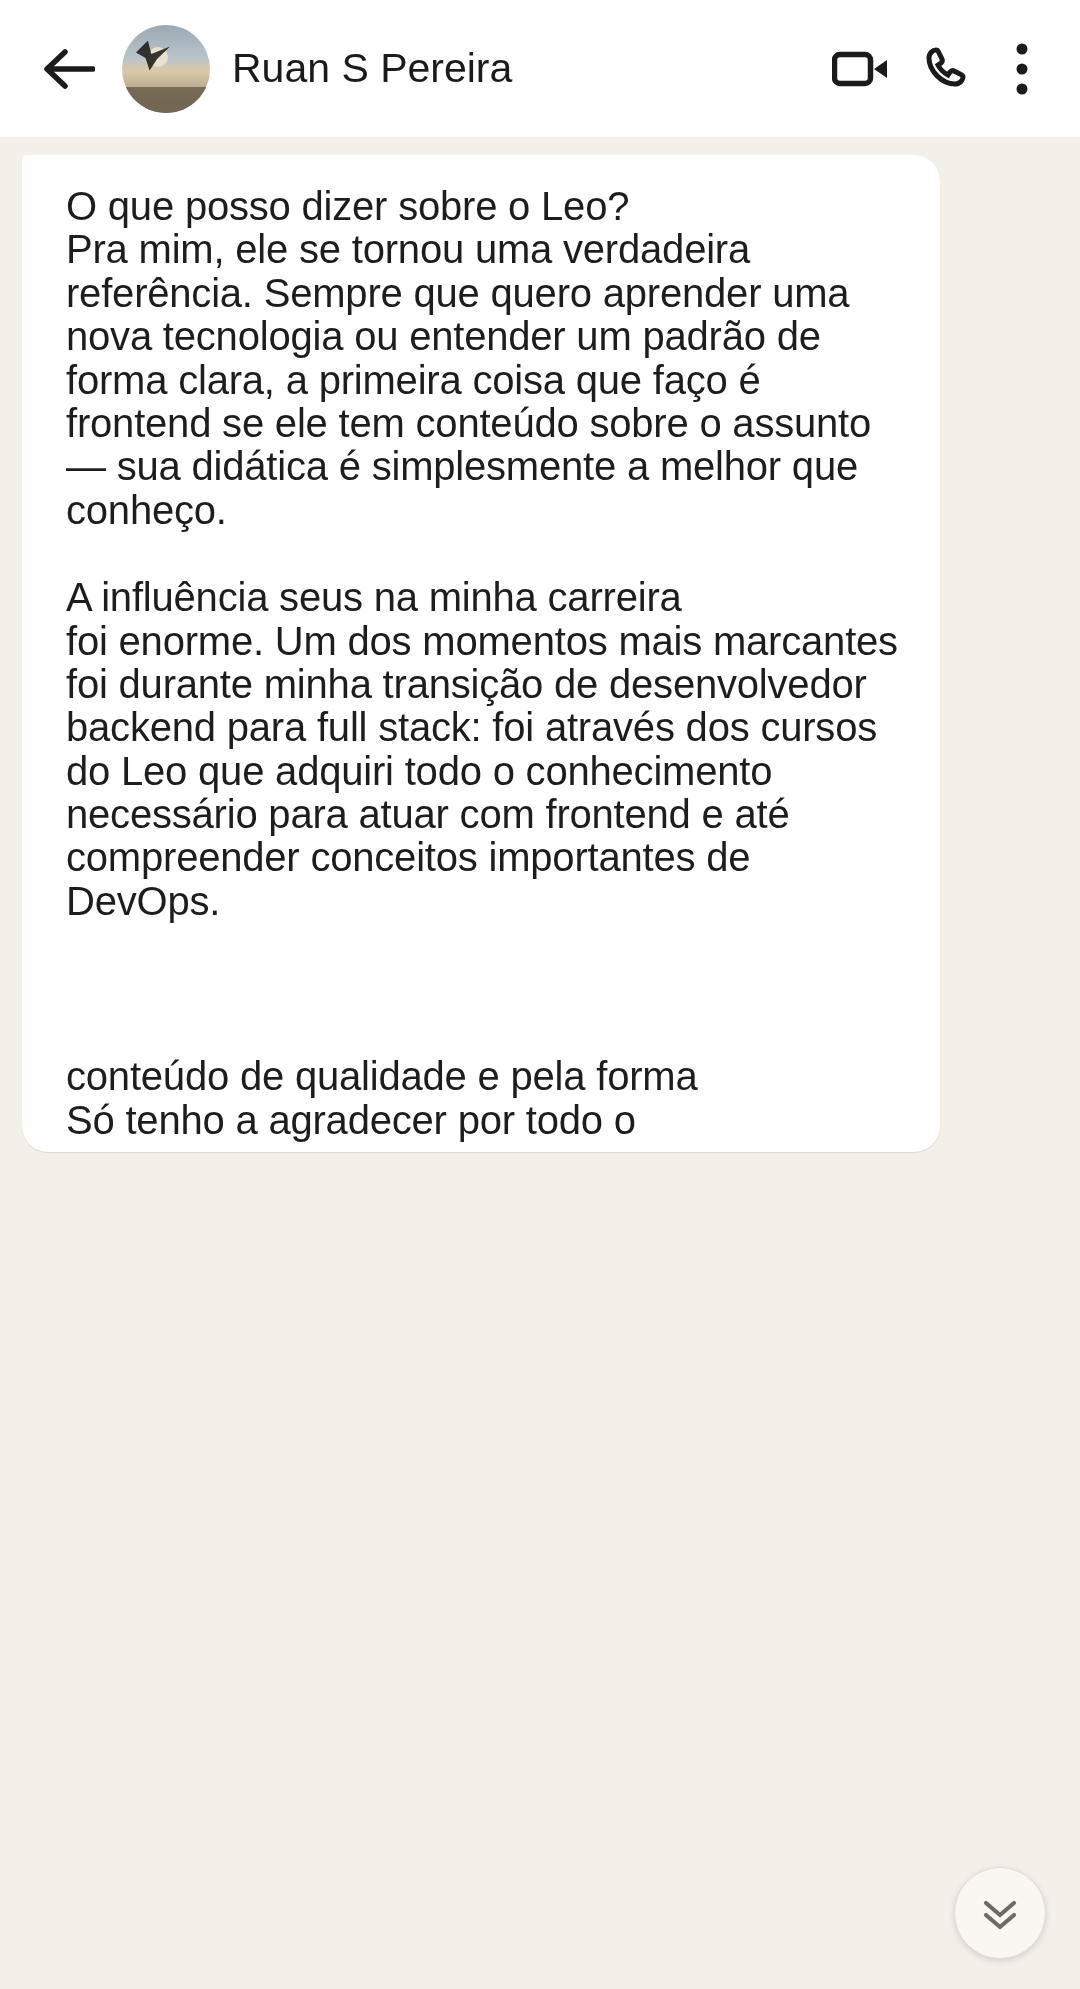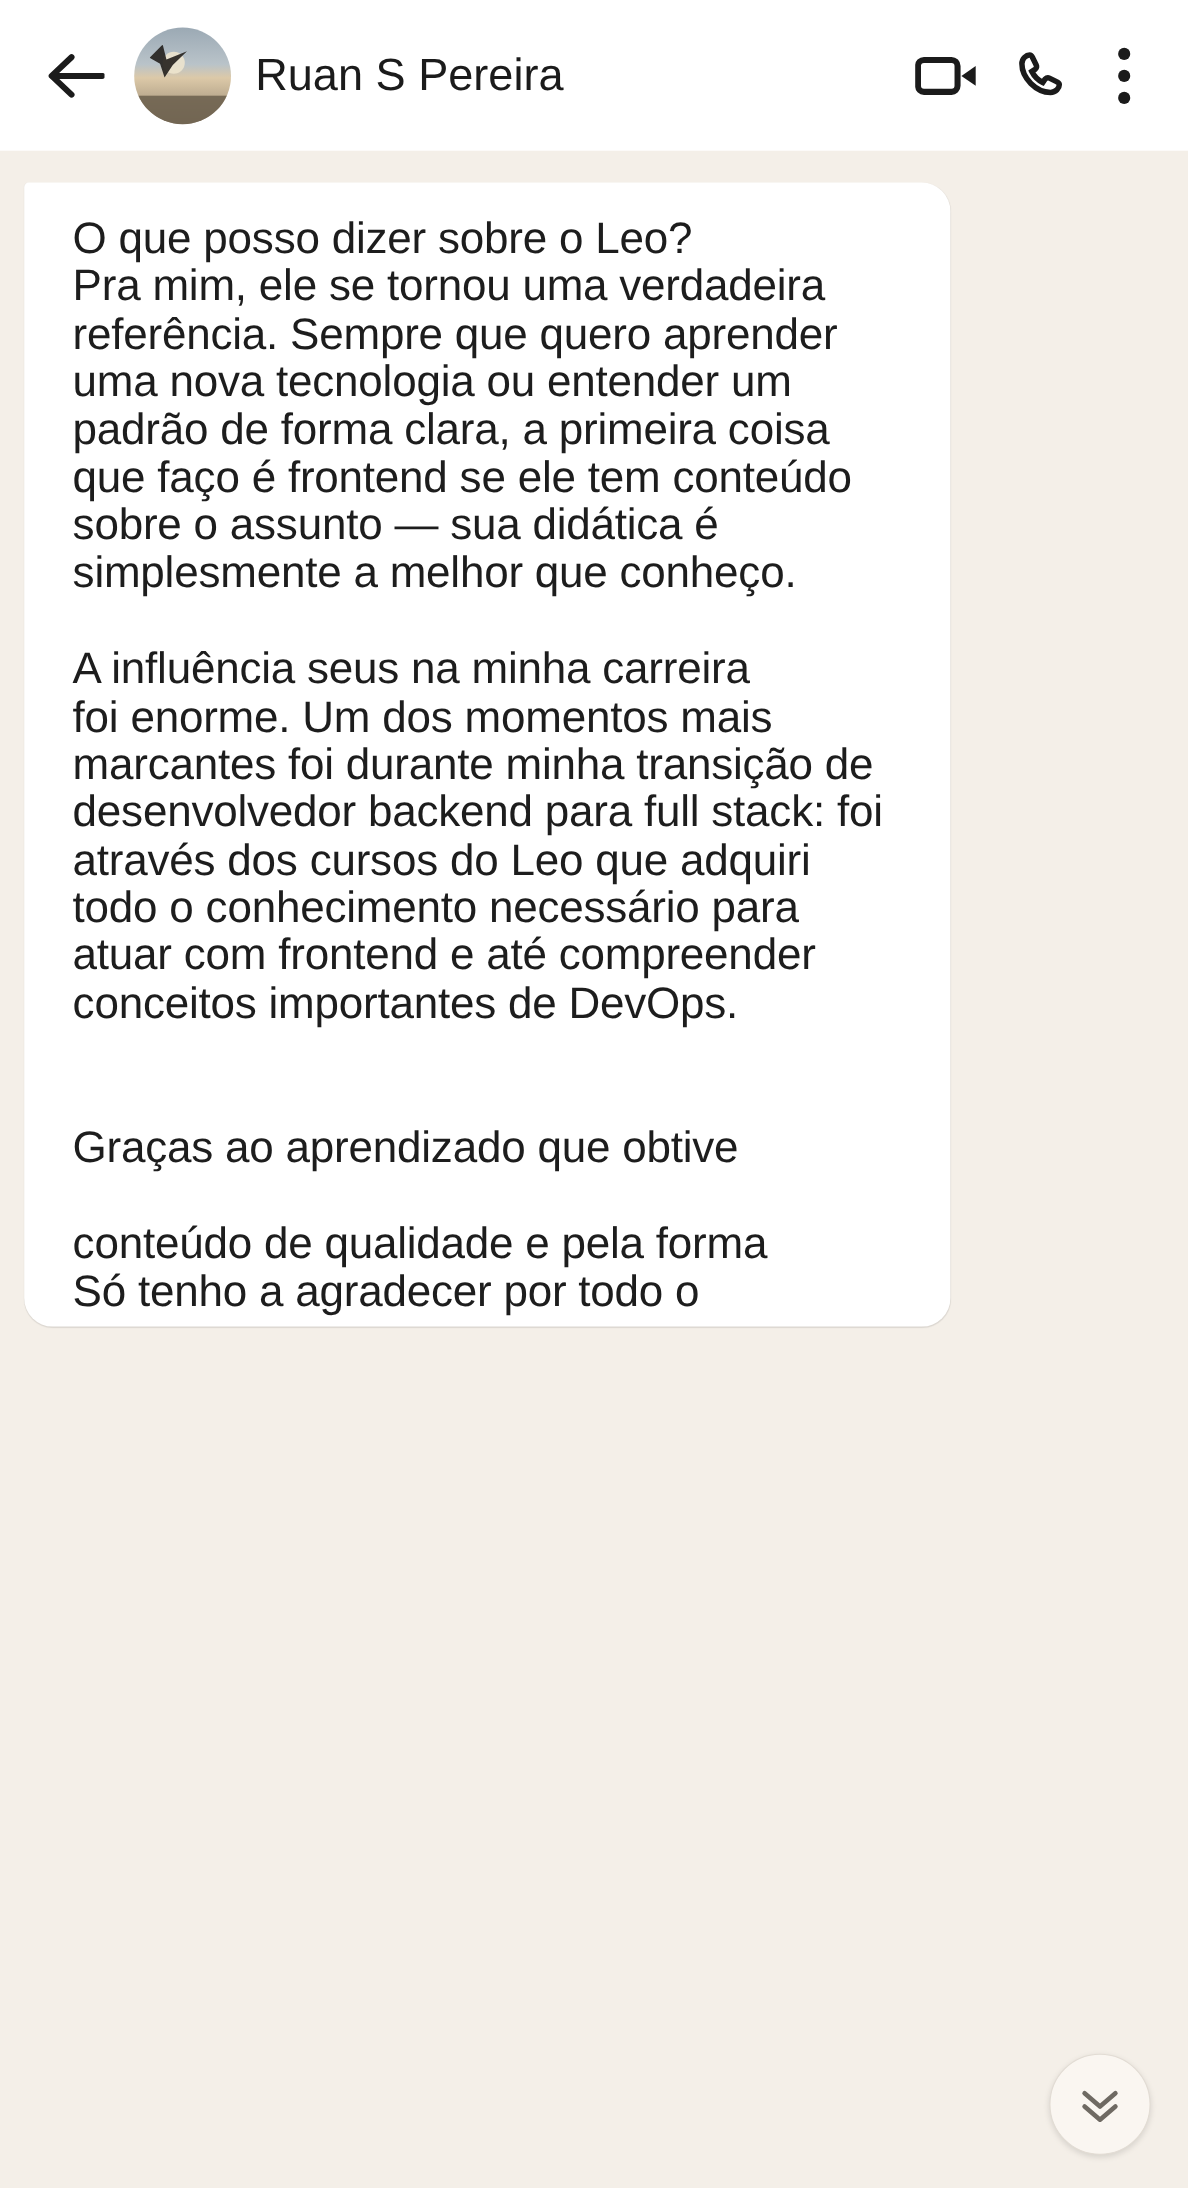--- a/index.html
+++ b/index.html
@@ -10,21 +10,20 @@
     font-family: "Liberation Sans", sans-serif;
     overflow: hidden;
   }
   .screen {
     position: relative;
     width: 1080px;
     height: 1989px;
     background: #f4efe8;
     display: flex;
     flex-direction: column;
-    gap: 11px;
   }
 
   
   .header {
     height: 137px;
     background: #ffffff;
     display: flex;
     align-items: center;
     padding: 0 26px 0 34px;
     flex: 0 0 auto;
@@ -103,21 +102,21 @@
   
   .chat-body {
     flex: 1 1 auto;
     position: relative;
     overflow: hidden;
     padding: 18px 0 0 0;
   }
   .bubble {
     position: relative;
     margin-left: 22px;
-    width: 842px;
+    width: 918px;
     background: #ffffff;
     border-radius: 26px;
     border-top-left-radius: 4px;
     padding: 30px 40px 10px 44px;
     box-shadow: 0 1px 1px rgba(0,0,0,.10);
   }
   .bubble p {
     font-size: 40px;
     line-height: 1.085;
     color: #1d1d1d;
@@ -189,21 +188,20 @@
   <div class="chat-body">
 
     <div class="bubble">
       <p>O que posso dizer sobre o Leo?</p>
       <p>Pra mim, ele se tornou uma verdadeira referência. Sempre que quero aprender uma nova tecnologia ou entender um padrão de forma clara, a primeira coisa que faço é frontend se ele tem conteúdo sobre o assunto — sua didática é simplesmente a melhor que conheço.</p>
       <p class="spacer"></p>
       <p>A influência seus na minha carreira</p>
       <p>foi enorme. Um dos momentos mais marcantes foi durante minha transição de desenvolvedor backend para full stack: foi através dos cursos do Leo que adquiri todo o conhecimento necessário para atuar com frontend e até compreender conceitos importantes de DevOps.</p>
       <p class="spacer"></p>
       <p class="spacer"></p>
-      <p>Graças ao aprendizado que obtive</p>
       <p class="spacer"></p>
       <p>conteúdo de qualidade e pela forma</p>
       <p>Só tenho a agradecer por todo o</p>
     </div>
 
     <div class="scroll-fab">
       <svg width="44" height="40" viewBox="0 0 44 40" aria-hidden="true">
         <g fill="none" stroke="#6f6a63" stroke-width="4.2" stroke-linecap="round" stroke-linejoin="round">
           <polyline points="8,10 22,22 36,10"></polyline>
           <polyline points="8,22 22,34 36,22"></polyline>

